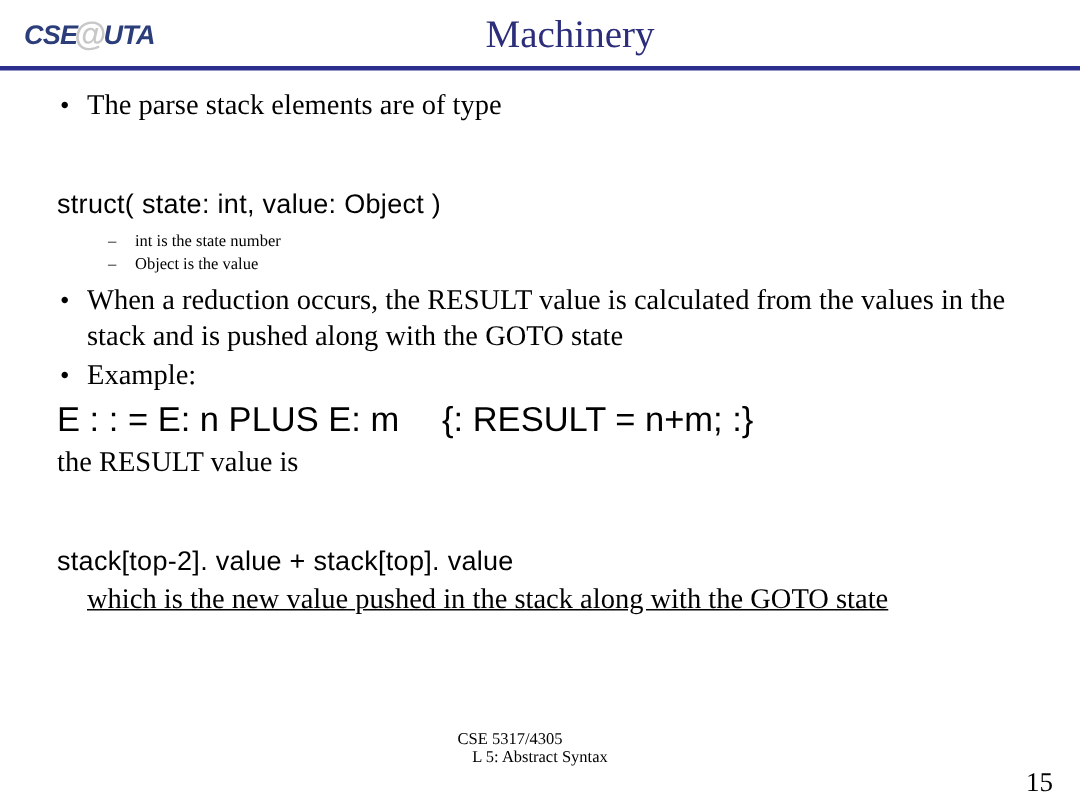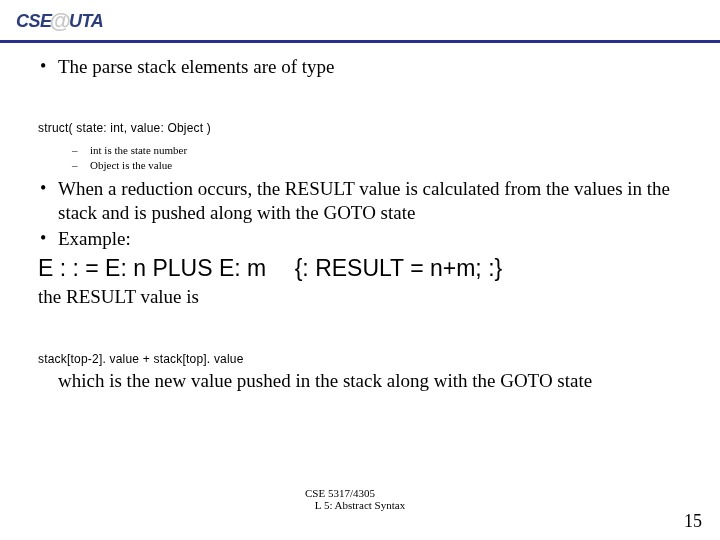--- a/index.html
+++ b/index.html
@@ -88,24 +88,25 @@
     }
     .bullet2::before {
       content: "–";
       position: absolute;
       left: 2px;
       top: 0;
     }
     .hang {
       padding-left: 40px;
       text-indent: -18px;
+      text-decoration: underline;
     }
     .sans {
       font-family: Arial, Helvetica, sans-serif;
-      font-size: 12px;
+      font-size: 18px;
       letter-spacing: 0.2px;
       margin-top: 42px;
     }
     .sans-inline {
       font-family: Arial, Helvetica, sans-serif;
       font-size: 23px;
     }
     .footer {
       position: absolute;
       bottom: 8px;
@@ -125,20 +126,21 @@
   </style>
 </head>
 <body>
 
 <div class="header">
   <div class="logo">
     <span class="logo-cse">CSE</span>
     <span class="logo-at">@</span>
     <span class="logo-uta">UTA</span>
   </div>
+  <div class="title">Machinery</div>
 </div>
 
 <div class="rule"></div>
 
 <div class="content">
   <div class="bullet1">The parse stack elements are of type</div>
   <div class="nobullet1 sans">struct( state: int, value: Object )</div>
   <div class="spacer-sm"></div>
   <div class="bullet2">int is the state number</div>
   <div class="bullet2">Object is the value</div>

